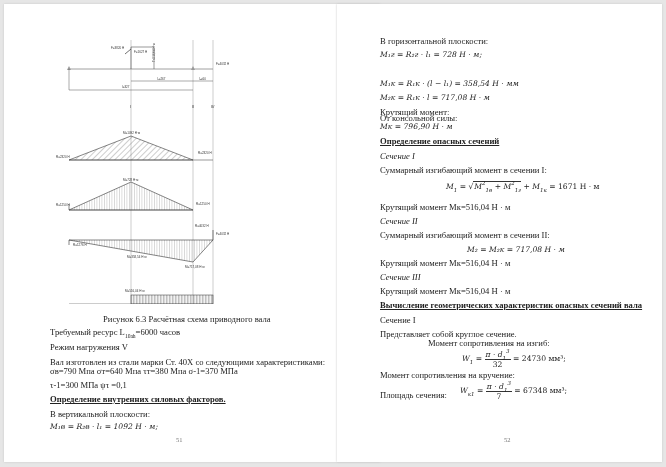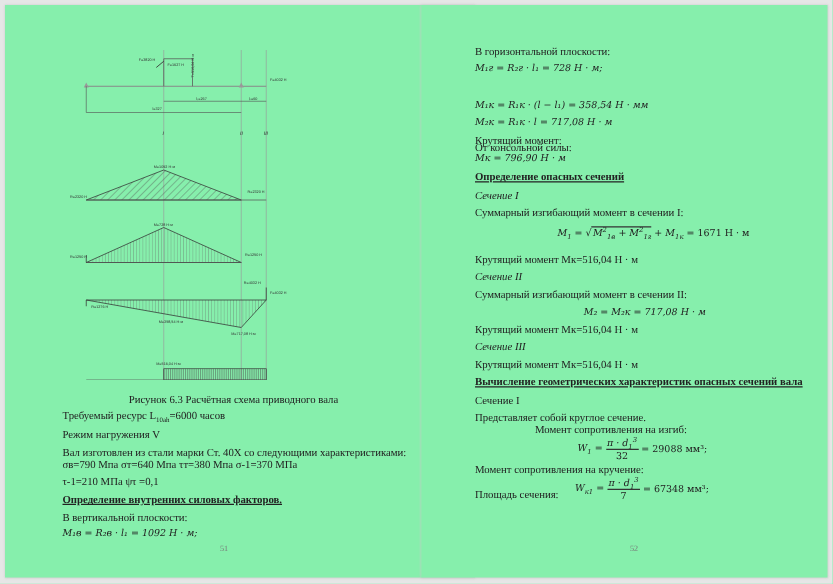--- a/index.html
+++ b/index.html
@@ -1,18 +1,18 @@
 <!DOCTYPE html>
 <html><head>
 <meta charset="utf-8">
 <style>
   html,body{margin:0;padding:0;}
   body{width:666px;height:467px;background:#e6e6e6;position:relative;overflow:hidden;
        font-family:"Liberation Serif","DejaVu Serif",serif;color:#222;}
-  .page{position:absolute;top:4px;background:#86efac;box-shadow:0 0 2px #c8c8c8;}
+  .page{position:absolute;top:4px;background:#ffffff;box-shadow:0 0 2px #c8c8c8;}
   #p1{left:4px;width:376px;height:458px;}
   #p2{left:337px;width:325px;height:458px;}
   .t{position:absolute;font-size:8.6px;line-height:10px;white-space:nowrap;}
   .b{font-weight:bold;text-decoration:underline;}
   .i{font-style:italic;}
   .m{font-family:"DejaVu Serif",serif;font-size:7.6px;}
   .mi{font-style:italic;}
   sub,sup{font-size:5.5px;line-height:0;}
   .pn{position:absolute;font-size:6.5px;color:#777;}
   .frac{display:inline-block;vertical-align:middle;text-align:center;}
@@ -90,21 +90,21 @@
     <text x="121" y="288">M=516,04 Н·м</text>
   </svg>
 
   <div class="t" style="left:99px;top:310px;">Рисунок 6.3 Расчётная схема приводного вала</div>
   <div class="t" style="left:46px;top:323px;">
     <span>Требуемый ресурс L</span><sub>10ah</sub><span>=6000 часов</span>
   </div>
   <div class="t" style="left:46px;top:338px;">Режим нагружения V</div>
   <div class="t" style="left:46px;top:353px;">Вал изготовлен из стали марки Ст. 40Х со следующими характеристиками:</div>
   <div class="t" style="left:46px;top:362px;">σв=790 Мпа σт=640 Мпа τт=380 Мпа σ-1=370 МПа</div>
-  <div class="t" style="left:46px;top:376px;">τ-1=210 МПа ψτ =0,1</div>
+  <div class="t" style="left:46px;top:376px;">τ-1=300 МПа ψτ =0,1</div>
   <div class="t b" style="left:46px;top:390px;">Определение внутренних силовых факторов.</div>
   <div class="t" style="left:46px;top:405px;">В вертикальной плоскости:</div>
   <div class="t m mi" style="left:46px;top:418px;">M₁в = R₂в · l₁ = 1092 Н · м;</div>
   <div class="pn" style="left:172px;top:432px;">51</div>
 </div>
 
 <div class="page" id="p2">
   <div class="t" style="left:43px;top:32px;">В горизонтальной плоскости:</div>
   <div class="t m mi" style="left:43px;top:46px;">M₁г = R₂г · l₁ = 728 Н · м;</div>
   <div class="t" style="left:43px;top:61px;margin-top:48px;">От консольной силы:</div>
@@ -123,21 +123,21 @@
   <div class="t" style="left:43px;top:226px;">Суммарный изгибающий момент в сечении II:</div>
   <div class="t m mi" style="left:130px;top:241px;">M₂ = M₂к = 717,08 Н · м</div>
   <div class="t" style="left:43px;top:254px;">Крутящий момент Мк=516,04 Н · м</div>
   <div class="t i" style="left:43px;top:268px;">Сечение III</div>
   <div class="t" style="left:43px;top:282px;">Крутящий момент Мк=516,04 Н · м</div>
   <div class="t b" style="left:43px;top:296px;">Вычисление геометрических характеристик опасных сечений вала</div>
   <div class="t" style="left:43px;top:311px;">Сечение I</div>
   <div class="t" style="left:43px;top:325px;">Представляет собой круглое сечение.</div>
   <div class="t" style="left:43px;top:334px;margin-left:48px;">Момент сопротивления на изгиб:</div>
   <div class="t m" style="left:125px;top:346px;line-height:9px;">
-    <span class="mi">W<sub>1</sub> = </span><span class="frac"><span class="n mi">π · d<sub>1</sub><sup>3</sup></span><span class="d">32</span></span> <span>= 29088 мм³;</span>
+    <span class="mi">W<sub>1</sub> = </span><span class="frac"><span class="n mi">π · d<sub>1</sub><sup>3</sup></span><span class="d">32</span></span> <span>= 24730 мм³;</span>
   </div>
   <div class="t" style="left:43px;top:366px;">Момент сопротивления на кручение:</div>
   <div class="t m" style="left:123px;top:378px;line-height:9px;">
     <span class="mi">W<sub>к1</sub> = </span><span class="frac"><span class="n mi">π · d<sub>1</sub><sup>3</sup></span><span class="d">7</span></span> <span>= 67348 мм³;</span>
   </div>
   <div class="t" style="left:43px;top:386px;">Площадь сечения:</div>
   <div class="pn" style="left:167px;top:432px;">52</div>
 </div>
 
 </body></html>

